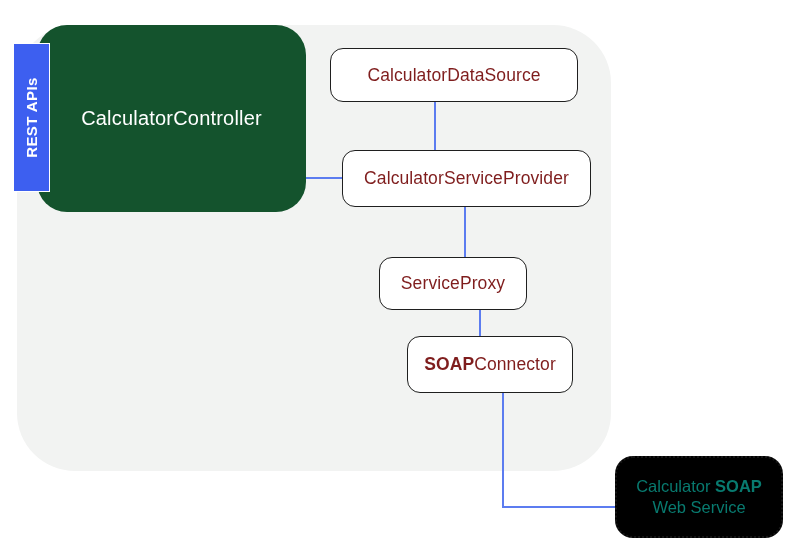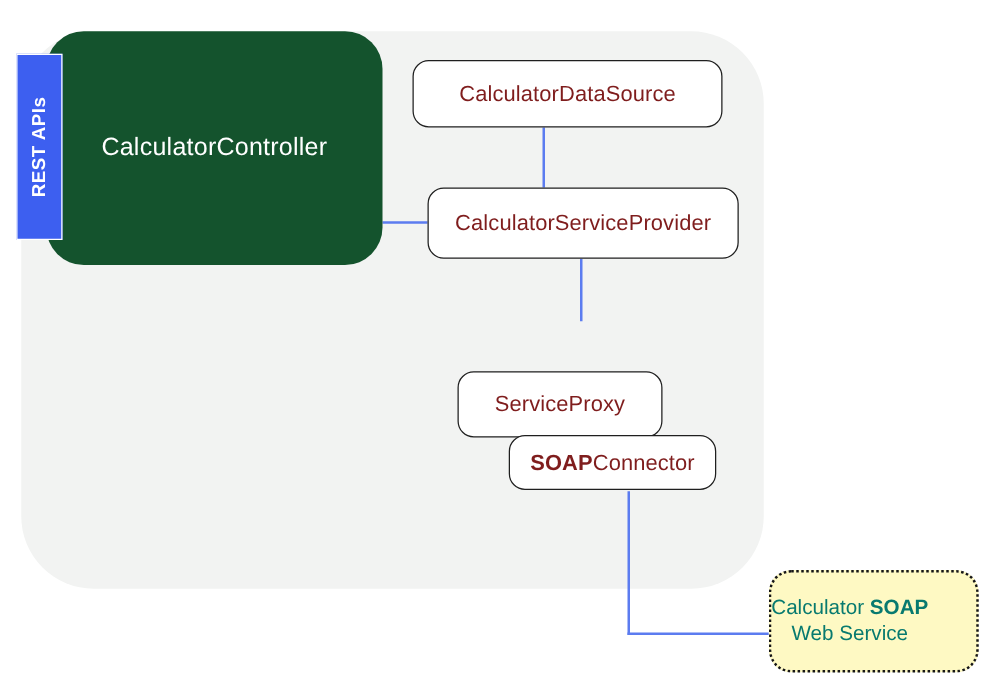--- a/index.html
+++ b/index.html
@@ -35,28 +35,28 @@
   }
   
   .node{
     background:#ffffff;border:1.2px solid #1F1F1F;border-radius:13px;
     box-sizing:border-box;z-index:2;
     display:flex;align-items:center;justify-content:center;
     color:#7f1d1d;font-size:17.5px;letter-spacing:0.1px;
   }
   #data-source{left:330px;top:48px;width:248px;height:54px;}
   #service-provider{left:342px;top:150px;width:249px;height:57px;}
-  #service-proxy{left:366px;top:257px;width:164px;height:53px;margin-top:40px;}
-  #soap-connector{left:407px;top:348px;width:166px;height:44px;}
+  #service-proxy{left:379px;top:257px;width:148px;height:53px;}
+  #soap-connector{left:407px;top:336px;width:166px;height:57px;}
   .bold{font-weight:700;}
   
   #web-service{
     left:615px;top:456px;width:168px;height:82px;border-radius:18px;
-    background:#fef9c3;border:2px dotted #161616;box-sizing:border-box;
-    z-index:2;display:flex;align-items:center;justify-content:flex-start;
+    background:#000000;border:2px dotted #161616;box-sizing:border-box;
+    z-index:2;display:flex;align-items:center;justify-content:center;
     text-align:center;color:#087A6F;font-size:16.5px;line-height:21px;
   }
   
   #edge-ctrl-sp{left:306px;top:177px;width:36px;height:2px;}
   #edge-ds-sp{left:434px;top:102px;width:2px;height:48px;}
   #edge-sp-proxy{left:464px;top:207px;width:2px;height:50px;}
   #edge-proxy-soap{left:479px;top:310px;width:2px;height:26px;}
   #edge-soap-ws-v{left:502px;top:393px;width:2px;height:115px;}
   #edge-soap-ws-h{left:502px;top:506px;width:113px;height:2px;}
 </style>

